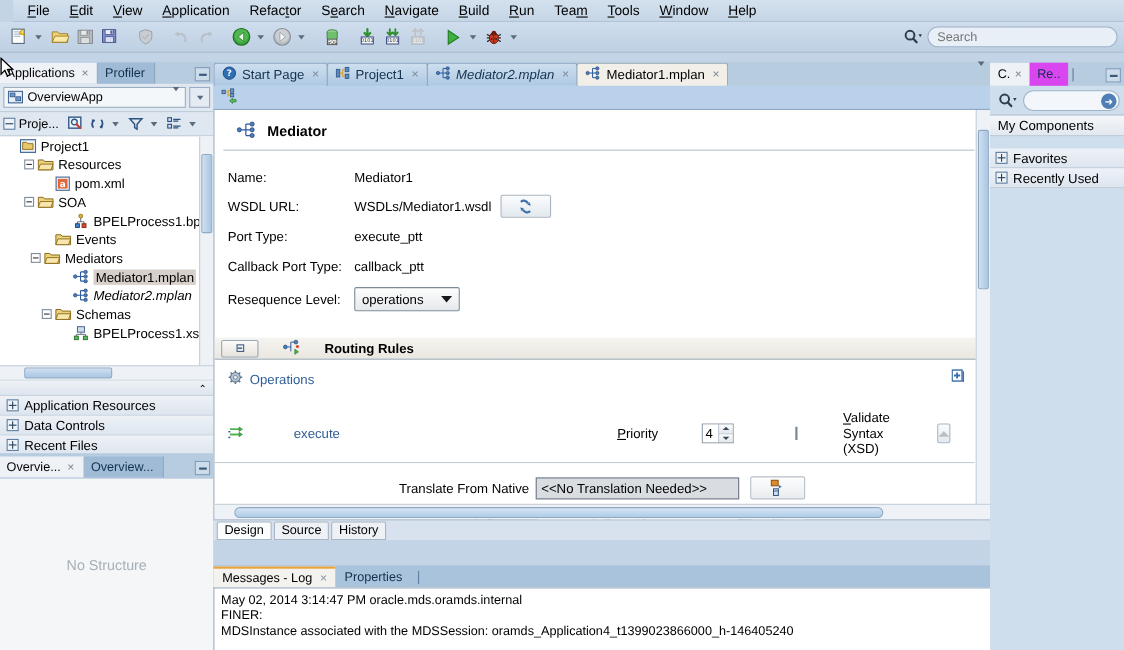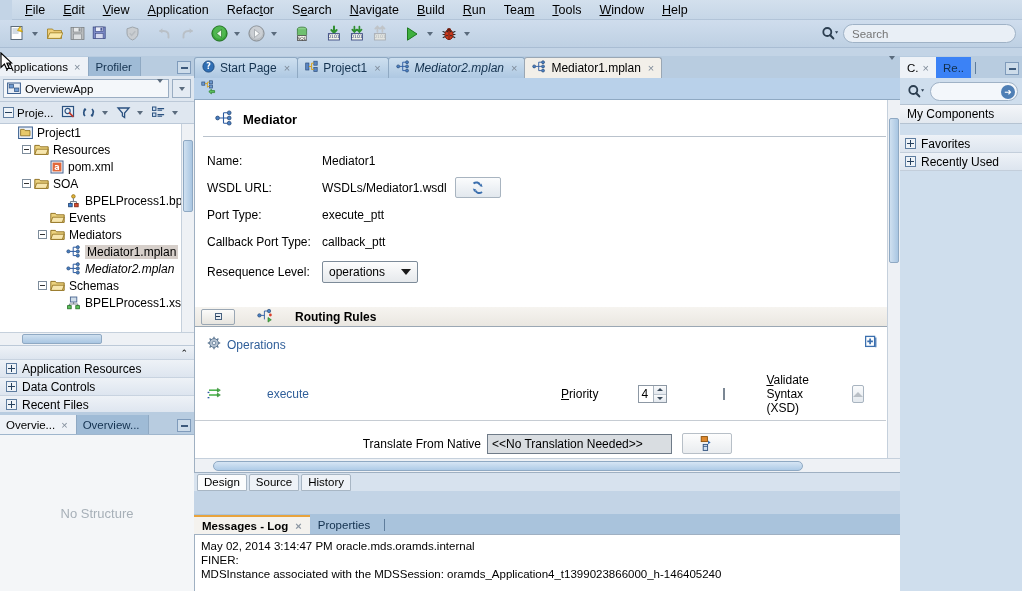--- a/index.html
+++ b/index.html
@@ -309,21 +309,21 @@
   }
   .dtab.active { background: #fbfcfd; font-weight: normal; }
 
   
   .log-pane { position: absolute; left: 194px; bottom: 0; width: 828px; height: 77px; }
   .log-tabs { height: 20px; display: flex; align-items: flex-end; background: #a9c3dc; position: relative; }
   .log-tab {
     height: 19px; padding: 0 8px; display: flex; align-items: center; font-size: 11.5px;
     background: #a9c3dc; color: #12304d;
   }
-  .log-tab.active { background: #f4f2ee; color: #000; border-top: 2px solid #e8a33d; font-weight: bold; }
+  .log-tab.active { background: #f4f2ee; color: #000; border-top: 2px solid #e8a33d; }
   .log-tab .x { margin-left: 7px; color: #8b96a2; font-size: 11px; }
   .log-tab-sep { width: 1px; height: 12px; background: #5f7d9c; margin: 0 6px 3px 6px; }
   .log-min {
     position: absolute; right: 4px; bottom: 3px; width: 14px; height: 13px;
     border: 1px solid #7f9bbb; background: #cddcea; display: flex; align-items: center; justify-content: center;
   }
   .log-min i { width: 7px; height: 2px; background: #3d5a7c; }
   .log-body {
     height: 57px; background: #fff; position: relative; overflow: hidden;
     border-top: 1px solid #9fb0c2; border-left: 1px solid #9fb0c2;
@@ -339,21 +339,21 @@
   .log-scroll .thumb {
     position: absolute; left: 1px; top: 14px; width: 10px; height: 28px;
     background: linear-gradient(to right,#cfe0f0,#a9c6e2); border: 1px solid #8fa9c3; border-radius: 2px;
   }
 
   
   .right-pane { position: absolute; right: 0; top: 56px; width: 122px; height: 535px; background: #cfdeed; }
   .rp-tabs { height: 22px; display: flex; align-items: flex-end; background: #b8cce0; position: relative; }
   .rp-tab {
     height: 21px; padding: 0 7px; display: flex; align-items: center; gap: 4px;
-    font-size: 11.5px; background: #3b82f6; color: #12304d;
+    font-size: 11.5px; background: #d946ef; color: #12304d;
   }
   .rp-tab.active { background: #eef2f7; color: #000; }
   .rp-tab .x { color: #7f8b99; font-size: 11px; }
   .rp-sep { width: 1px; height: 12px; background: #5f7d9c; margin: 0 4px 4px 4px; }
   .rp-min {
     position: absolute; right: 3px; bottom: 3px; width: 14px; height: 13px;
     border: 1px solid #7f9bbb; background: #cddcea; display: flex; align-items: center; justify-content: center;
   }
   .rp-min i { width: 7px; height: 2px; background: #3d5a7c; }
   .rp-search { height: 26px; display: flex; align-items: center; padding: 0 4px; gap: 2px; }
@@ -683,21 +683,21 @@
           <div class="tnode" style="padding-left: 38px;">
             <span class="tog-sp"></span>
             <span style="display: inline-flex; align-items: center;">
               <svg width="15" height="13" viewBox="0 0 15 13">
                 <path d="M0.8 2.4h4.6l1.1 1.4h7.7v7.6H0.8z" fill="#ecd27f" stroke="#8a6a16" stroke-width="0.9"></path>
                 <path d="M0.8 11.4l1.9-5.2h11.5l-1.9 5.2z" fill="#f7e6ae" stroke="#8a6a16" stroke-width="0.8"></path>
               </svg>
             </span>
             <span class="tlabel">Events</span>
           </div>
-          <div class="tnode" style="padding-left: 38px;">
+          <div class="tnode" style="padding-left: 28px;">
             <span class="tog">
               <i></i>
             </span>
             <span style="display: inline-flex; align-items: center;">
               <svg width="15" height="13" viewBox="0 0 15 13">
                 <path d="M0.8 2.4h4.6l1.1 1.4h7.7v7.6H0.8z" fill="#ecd27f" stroke="#8a6a16" stroke-width="0.9"></path>
                 <path d="M0.8 11.4l1.9-5.2h11.5l-1.9 5.2z" fill="#f7e6ae" stroke="#8a6a16" stroke-width="0.8"></path>
               </svg>
             </span>
             <span class="tlabel">Mediators</span>

